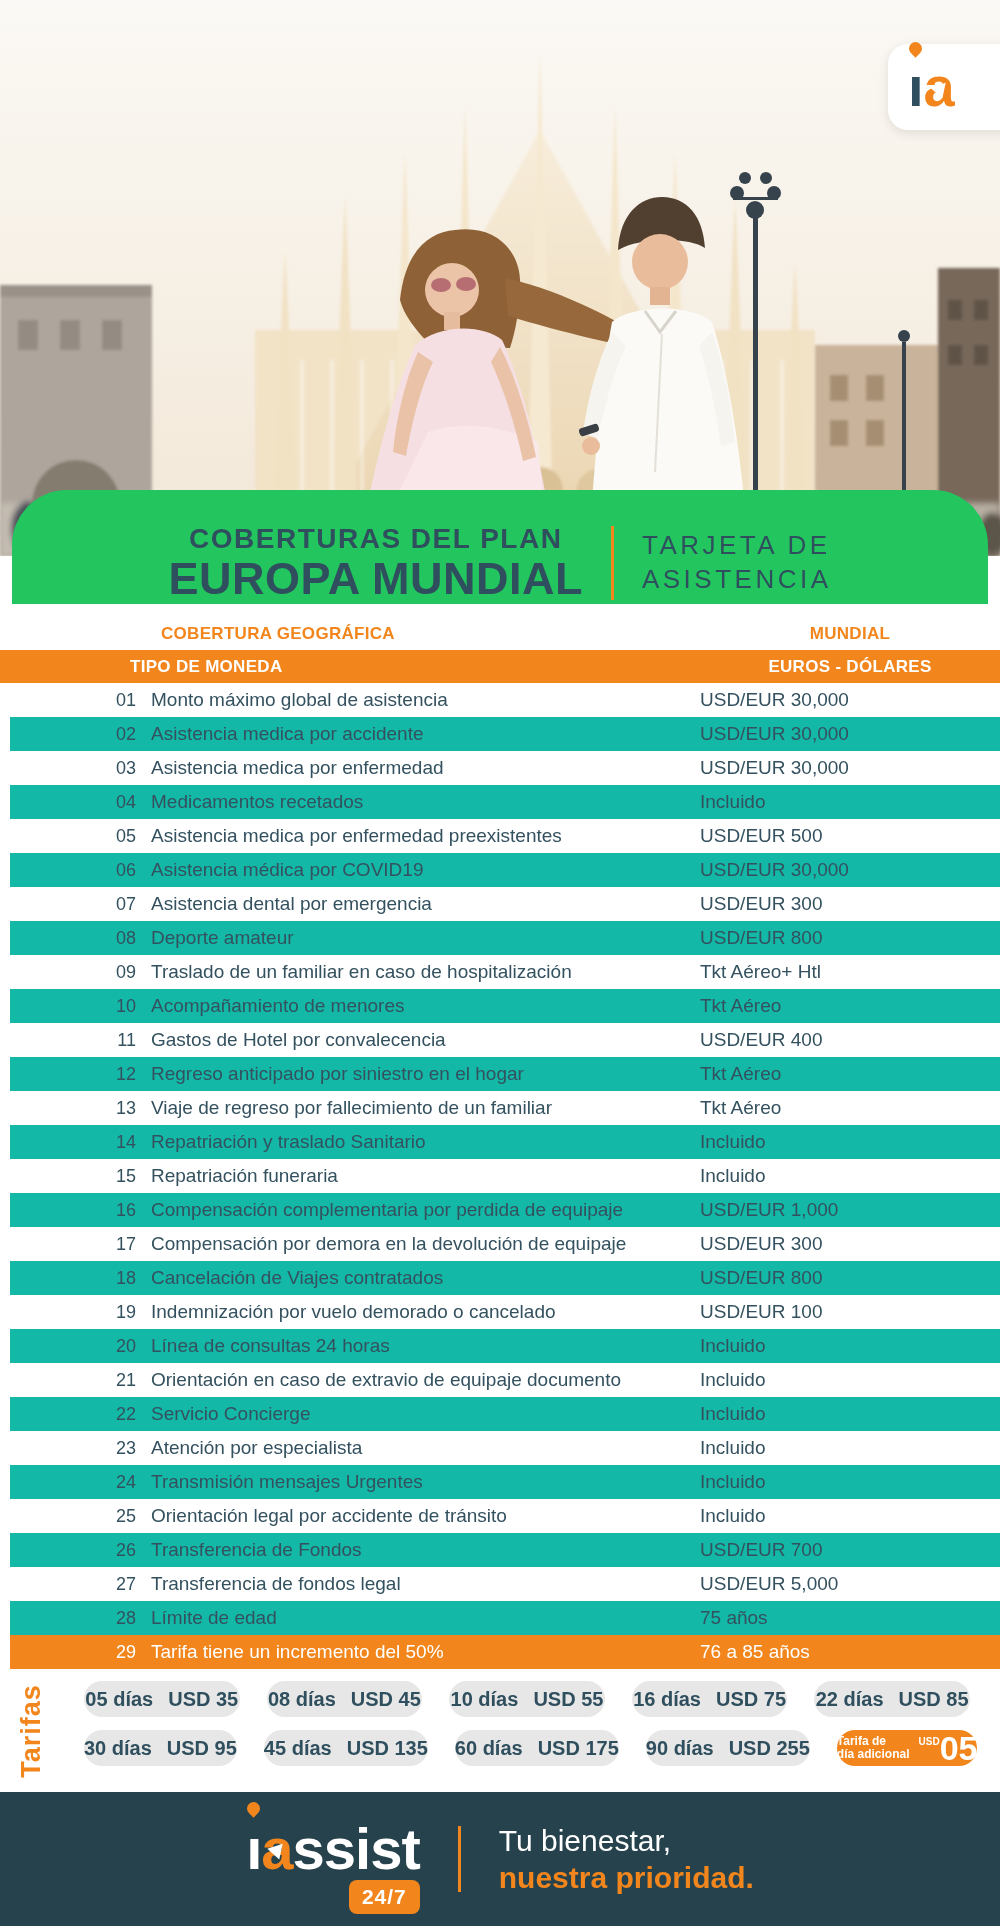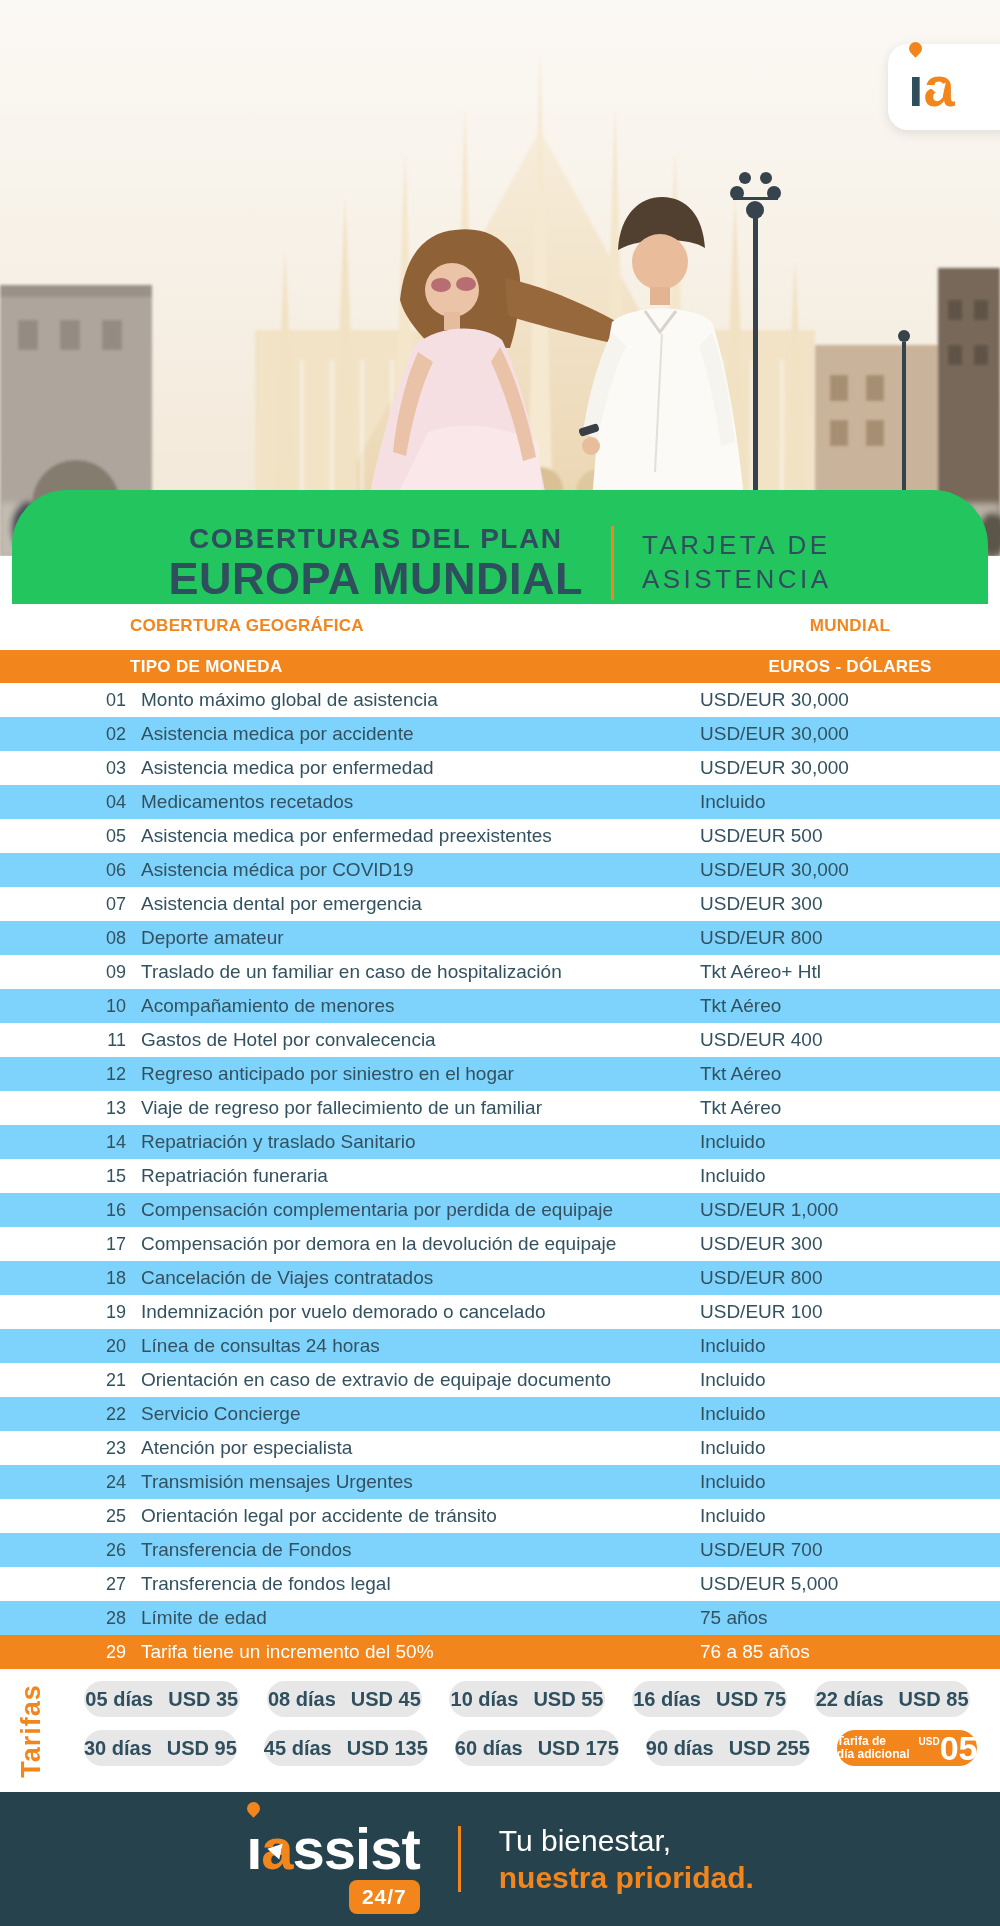--- a/index.html
+++ b/index.html
@@ -26,30 +26,30 @@
   .card { position: relative; z-index: 4; margin: -66px 12px 0 12px; background: #22c55e;
     border-radius: 55px 55px 0 0; padding-top: 34px; height: 114px; }
   .card-title { display: flex; justify-content: center; align-items: center; gap: 28px; }
   .title-left { text-align: center; color: #2F4F5E; }
   .tl1 { font-size: 28px; font-weight: 600; letter-spacing: 1.5px; line-height: 1.1; }
   .tl2 { font-size: 45px; font-weight: bold; letter-spacing: .5px; line-height: 1.05; }
   .t-divider { width: 3px; height: 74px; background: #F2861D; }
   .title-right { text-align: left; color: #2F4F5E; font-size: 26px; letter-spacing: 3.5px; line-height: 1.3; font-weight: 500; }
 
   
-  .geo-row { display: flex; align-items: flex-end; height: 46px; padding-bottom: 14px; }
+  .geo-row { display: flex; align-items: flex-end; height: 46px; padding-bottom: 6px; margin-left: 31px; }
   .geo-left { flex: 1; padding-left: 130px; color: #F2861D; font-weight: bold; font-size: 17px; letter-spacing: .3px; }
   .geo-right { flex: 0 0 300px; text-align: center; color: #F2861D; font-weight: bold; font-size: 17px; letter-spacing: .3px; }
 
   .cur-row { height: 33px; background: #F2861D; display: flex; align-items: center; color: #fff; font-weight: bold; font-size: 17px; }
   .cur-left { flex: 1; padding-left: 130px; letter-spacing: .3px; }
   .cur-right { flex: 0 0 300px; text-align: center; letter-spacing: .3px; }
 
-  .t-row { height: 34px; display: flex; align-items: center; color: #33515F; font-size: 19px; }
-  .t-row.alt { background: #7dd3fc; }
+  .t-row { height: 34px; display: flex; align-items: center; color: #33515F; font-size: 19px; margin-left: 10px; }
+  .t-row.alt { background: #14b8a6; }
   .t-row.highlight { background: #F2861D; color: #fff; }
   .t-row .num { flex: 0 0 126px; text-align: right; font-size: 18px; }
   .t-row .lbl { flex: 1; padding-left: 15px; white-space: nowrap; }
   .t-row .val { flex: 0 0 300px; text-align: left; }
 
   
   .tarifas { position: relative; height: 123px; padding: 12px 30px 0 84px; }
   .tarifa-label { position: absolute; left: 16px; top: 50%; transform: translateY(-50%) rotate(180deg);
     writing-mode: vertical-rl; color: #F2861D; font-weight: bold; font-size: 27px; letter-spacing: 1px; }
   .pill-row { display: flex; gap: 27px; }

